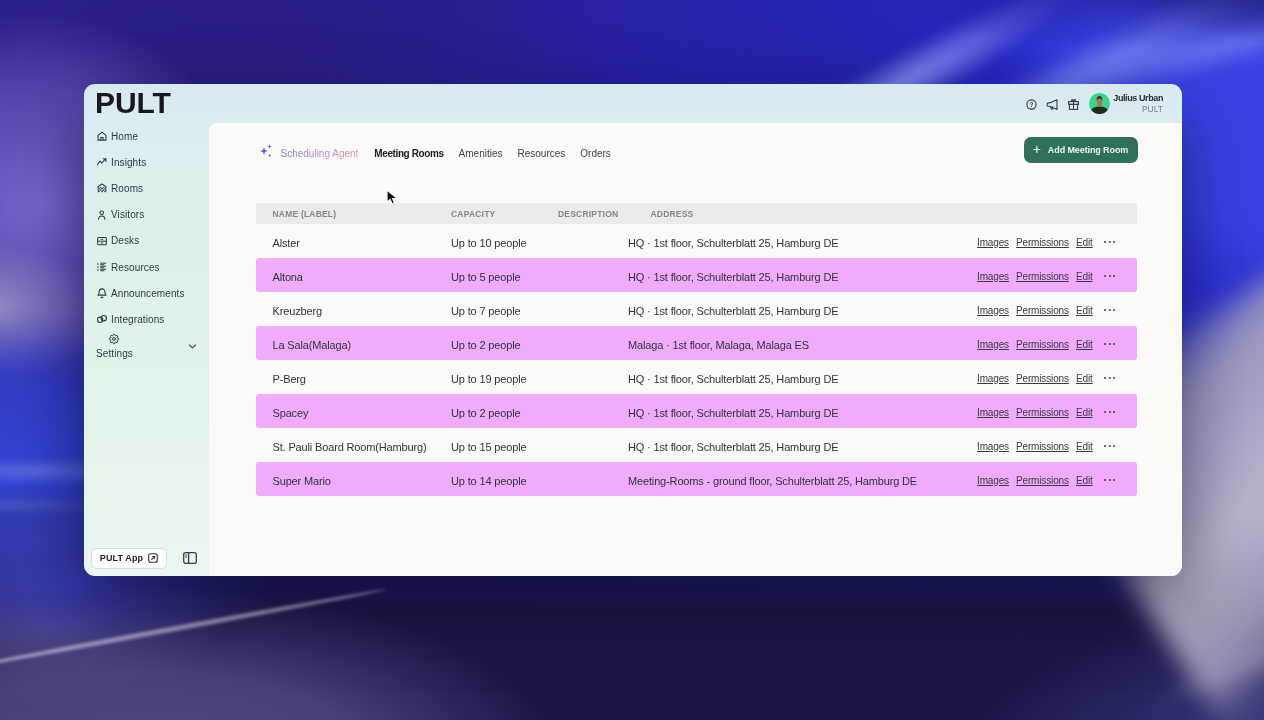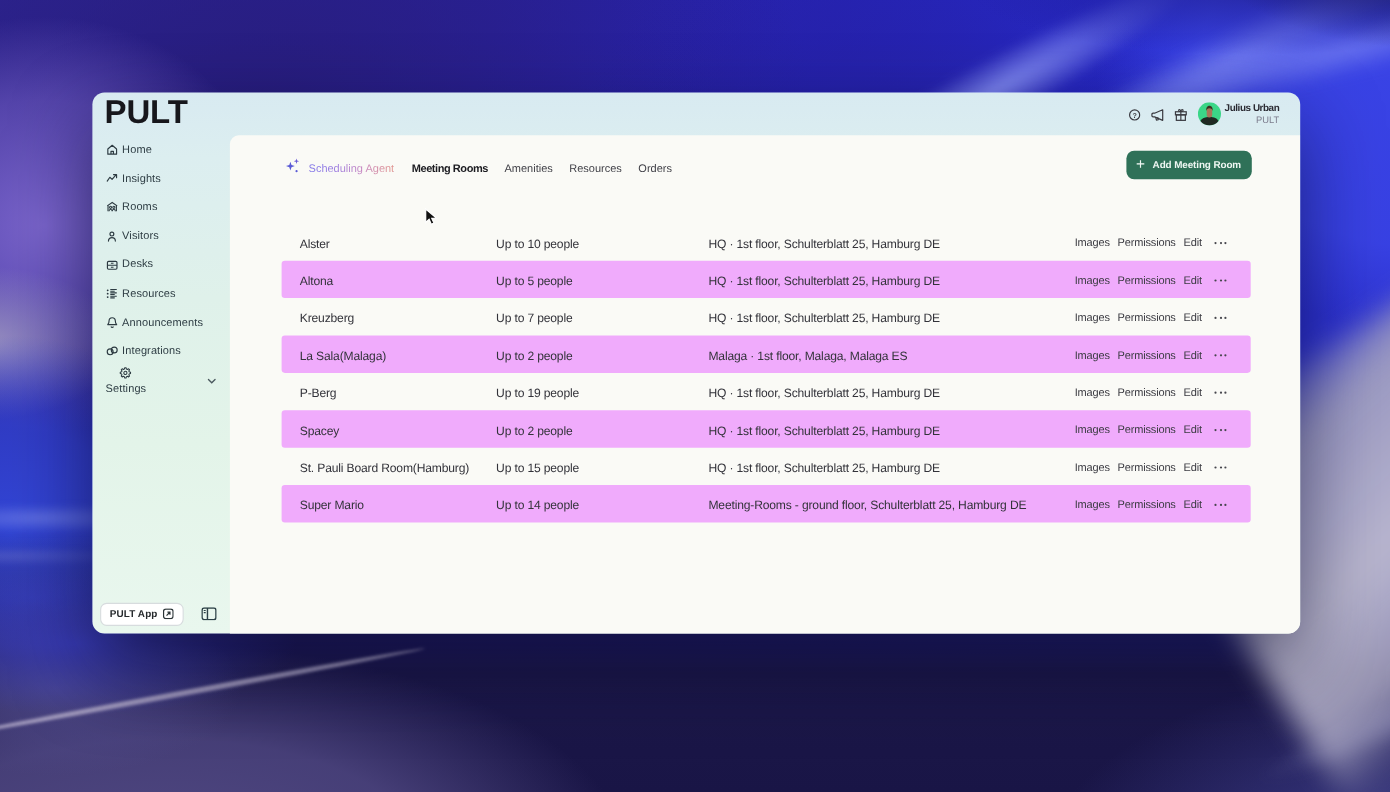--- a/index.html
+++ b/index.html
@@ -95,23 +95,23 @@
     background:#2f7158; color:#eef6f2; font-size:9px; font-weight:bold; letter-spacing:-0.1px; display:flex; align-items:center; justify-content:center; gap:7px; }
   #addbtn .plus { font-size:14px; font-weight:normal; margin-top:-2px; }
 
   
   #table { position:absolute; left:47.5px; top:79.5px; width:880.5px; }
   .thead { height:21.5px; background:#ebebe9; border-radius:3px; position:relative; }
   .thead span { position:absolute; top:6px; font-size:8.5px; font-weight:600; letter-spacing:0.2px; color:#85858d; }
   .row { height:34px; position:relative; }
   .row.alt { background:#f0abfc; border-radius:3px; }
   .row span { position:absolute; top:13px; font-size:11px; color:#33333a; font-weight:500; letter-spacing:-0.15px; }
-  .c1 { left:16.5px; } .c2 { left:195px; } .c4 { left:388px; }
+  .c1 { left:16.5px; } .c2 { left:195px; } .c4 { left:372px; }
   .ca1 { left:721px; } .ca2 { left:760px; } .ca3 { left:820px; }
-  .row .act { font-size:10px; color:#3b3b42; font-weight:500; }
+  .row .act { font-size:10px; color:#3b3b42; font-weight:500;text-decoration:underline; }
   .dots { position:absolute; left:848px; top:17px; width:12px; height:3px; }
   .dots i { position:absolute; top:0; width:2.4px; height:2.4px; border-radius:50%; background:#45454c; }
   .dots i:nth-child(1){left:0;} .dots i:nth-child(2){left:4.5px;} .dots i:nth-child(3){left:9px;}
 
   
   #pultapp { position:absolute; left:7px; bottom:7.5px; width:76px; height:21px; background:#fff;
     border:1px solid #d7dcde; border-radius:6px; display:flex; align-items:center; justify-content:center; gap:5px;
     font-size:9px; font-weight:bold; color:#25292c; letter-spacing:0.1px; }
   #paneltoggle { position:absolute; left:99px; bottom:12px; }
   #intercom { position:absolute; left:1058px; top:512.5px; width:31px; height:31px; border-radius:50%; z-index:6;
@@ -274,20 +274,26 @@
         <span class="tab">Amenities</span>
         <span class="tab">Resources</span>
         <span class="tab">Orders</span>
       </div>
       <div id="addbtn">
           <span class="plus">+</span>
           <span>Add Meeting Room</span>
         </div>
 
       <div id="table">
+        <div class="thead">
+          <span style="left:16.5px;">NAME (LABEL)</span>
+          <span style="left:195px;">CAPACITY</span>
+          <span style="left:302px;">DESCRIPTION</span>
+          <span style="left:394.5px;">ADDRESS</span>
+        </div>
       <div class="row">
             <span class="c1">Alster</span>
             <span class="c2">Up to 10 people</span>
             <span class="c4">HQ · 1st floor, Schulterblatt 25, Hamburg DE</span>
     <span class="act ca1">Images</span>
             <span class="act ca2">Permissions</span>
             <span class="act ca3">Edit</span>
     <div class="dots">
               <i></i>
               <i></i>

